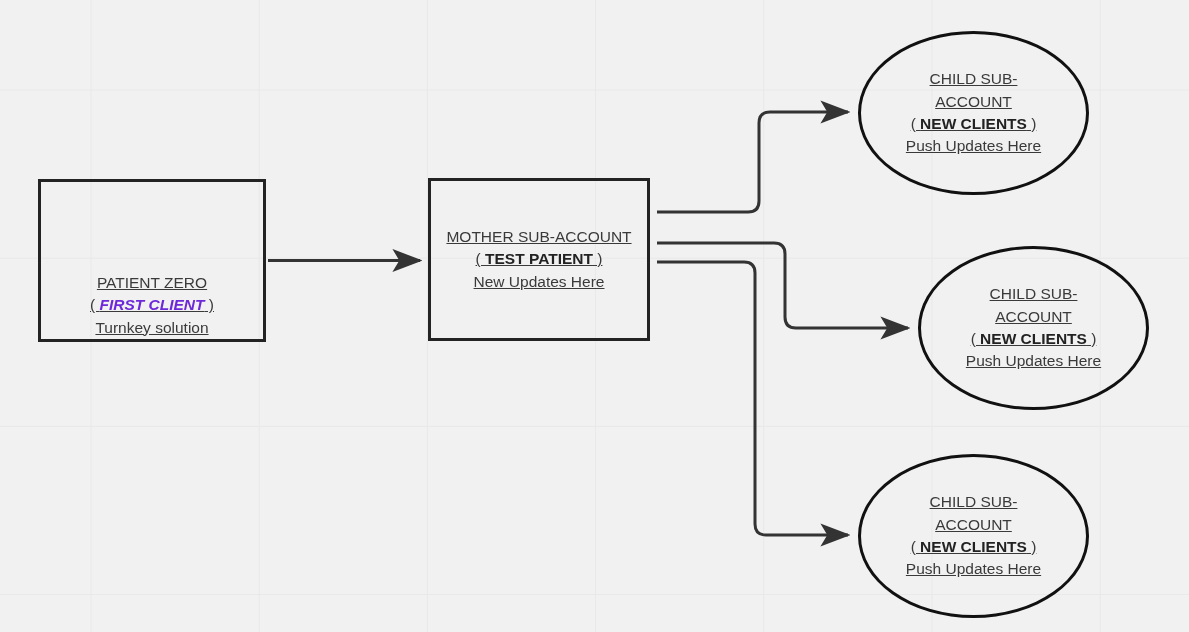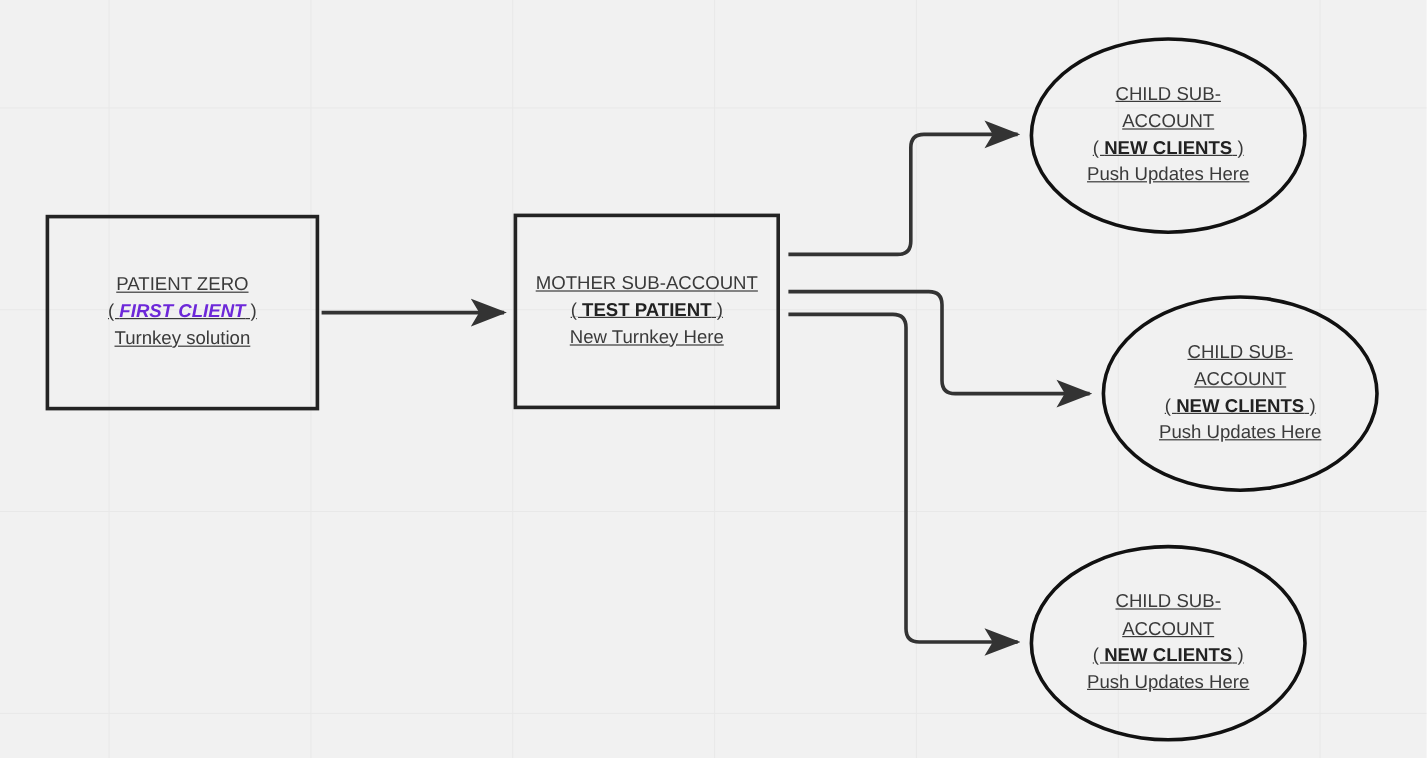--- a/index.html
+++ b/index.html
@@ -97,34 +97,34 @@
 
     <path d="M 268 260.5 L 420 260.5" fill="none" stroke="#333333" stroke-width="3" marker-end="url(#arrowhead)"></path>
 
     <path d="M 657 212 L 748 212 Q 759 212 759 201 L 759 123 Q 759 112 770 112 L 848 112" fill="none" stroke="#333333" stroke-width="3" stroke-linecap="butt" stroke-linejoin="round" marker-end="url(#arrowhead)"></path>
 
     <path d="M 657 243 L 774 243 Q 785 243 785 254 L 785 317 Q 785 328 796 328 L 908 328" fill="none" stroke="#333333" stroke-width="3" stroke-linecap="butt" stroke-linejoin="round" marker-end="url(#arrowhead)"></path>
 
     <path d="M 657 262 L 744 262 Q 755 262 755 273 L 755 524 Q 755 535 766 535 L 848 535" fill="none" stroke="#333333" stroke-width="3" stroke-linecap="butt" stroke-linejoin="round" marker-end="url(#arrowhead)"></path>
   </svg>
 
-  <div class="node rect-node" style="left:38px; top:179px; width:228px; height:163px;">
+  <div class="node rect-node" style="left:38px; top:179px; width:228px; height:163px;justify-content:flex-end;">
     <span class="line">PATIENT ZERO</span>
     <span class="line">
       <span class="paren">( </span><span class="bold-italic">FIRST CLIENT</span><span class="paren"> )</span>
     </span>
     <span class="line">Turnkey solution</span>
   </div>
 
   <div class="node rect-node" style="left:428px; top:178px; width:222px; height:163px;">
     <span class="line">MOTHER SUB-ACCOUNT</span>
     <span class="line">
       <span class="paren">( </span><span class="bold">TEST PATIENT</span><span class="paren"> )</span>
     </span>
-    <span class="line">New Turnkey Here</span>
+    <span class="line">New Updates Here</span>
   </div>
 
   <div class="node ellipse-node" style="left:858px; top:31px; width:231px; height:164px;">
     <span class="wrapline">CHILD SUB-ACCOUNT</span>
     <span class="line">
       <span class="paren">( </span><span class="bold">NEW CLIENTS</span><span class="paren"> )</span>
     </span>
     <span class="line">Push Updates Here</span>
   </div>
 

